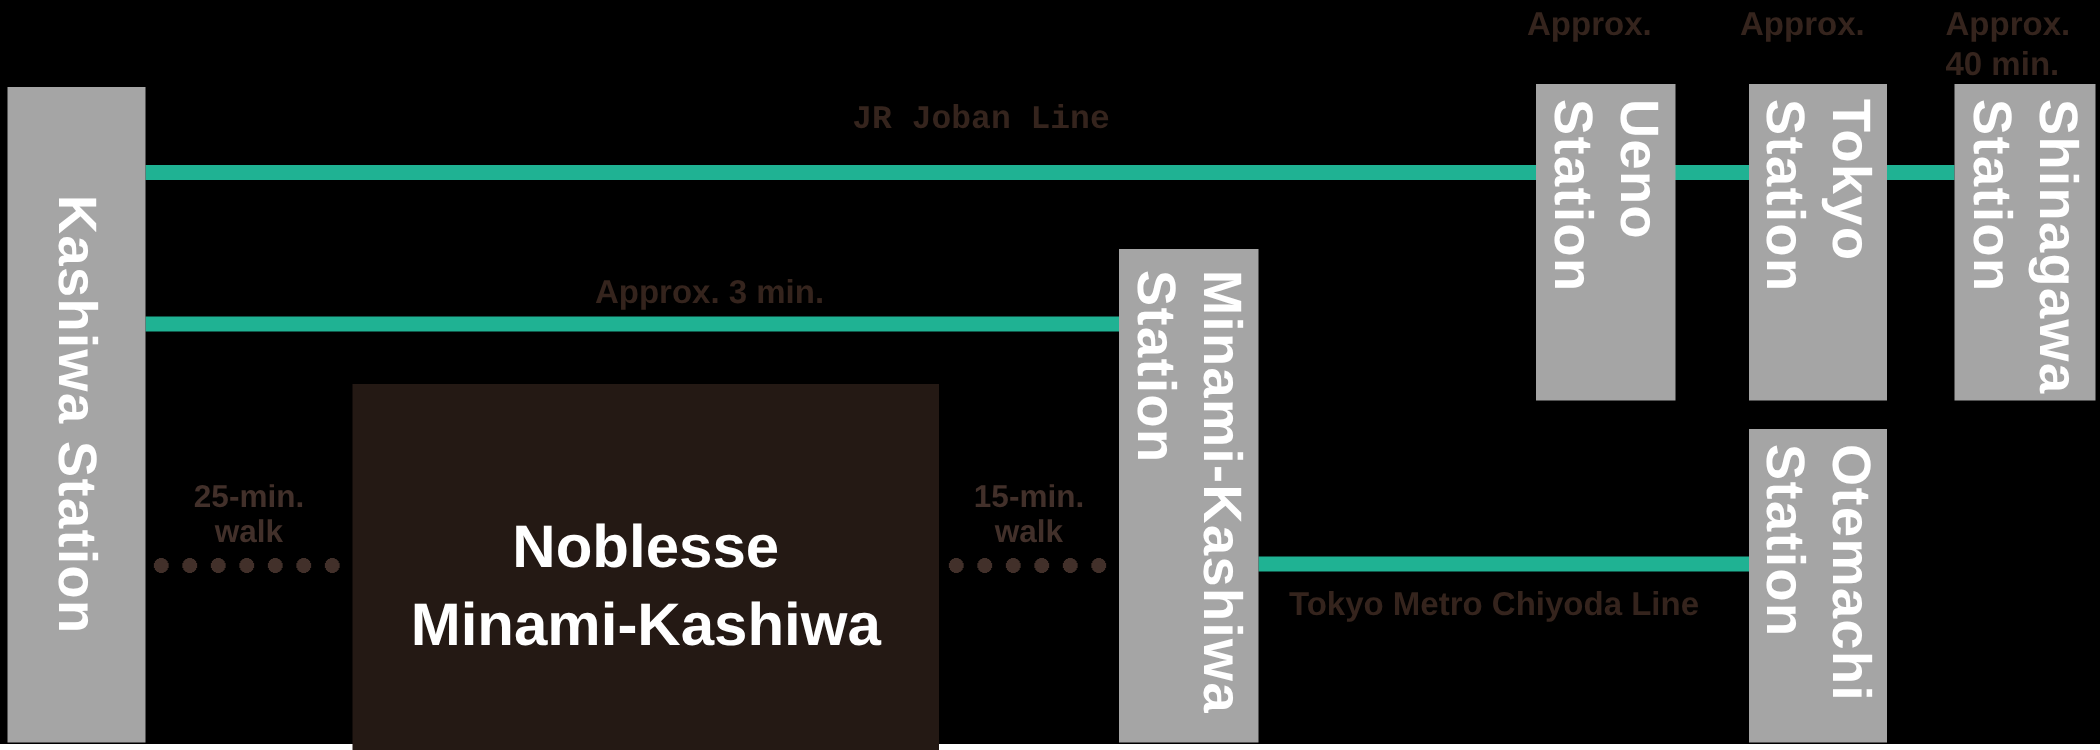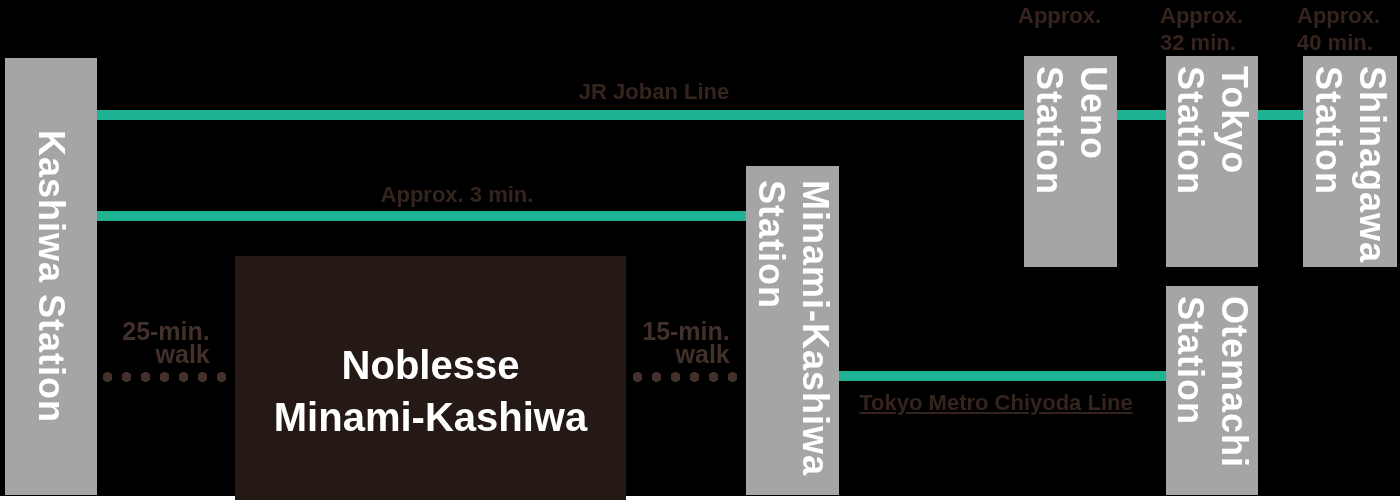--- a/index.html
+++ b/index.html
@@ -40,36 +40,36 @@
     position:absolute;left:235px;top:256px;width:391px;height:270px;
     background:var(--building-bg,#241914);color:#ffffff;
     display:flex;flex-direction:column;justify-content:center;align-items:center;
     text-align:center;font-size:40px;line-height:52px;z-index:2;
   }
   
   .rlabel{
     position:absolute;color:var(--label-brown,#35241d);font-size:22px;line-height:24px;
     white-space:nowrap;transform:translateX(-50%);z-index:2;
   }
-  .lbl-joban{left:654px;top:80px;}
-  .lbl-local{left:457px;top:183px;text-align:right;}
+  .lbl-joban{left:654px;top:68px;font-family:Liberation Mono, monospace;}
+  .lbl-local{left:473px;top:183px;text-align:right;}
   .lbl-chiyoda-top{left:1001px;top:341px;}
-  .lbl-chiyoda-bottom{left:996px;top:391px;text-decoration:underline;}
+  .lbl-chiyoda-bottom{left:996px;top:391px;}
   
   .tlabel{
     position:absolute;top:2px;color:var(--label-brown,#35241d);
     font-size:22px;line-height:27px;text-align:left;z-index:2;
   }
   .tl-ueno{left:1018px;width:105px;}
   .tl-tokyo{left:1160px;width:104px;}
   .tl-shinagawa{left:1297px;width:106px;}
   
   .wlabel{
     position:absolute;top:320px;color:var(--walk-dot,#42302a);
-    font-size:25px;line-height:23px;text-align:right;transform:translateX(-50%);z-index:2;
+    font-size:21px;line-height:23px;text-align:center;transform:translateX(-50%);z-index:2;
   }
   .wl-a{left:166px;}
   .wl-b{left:686px;}
 </style>
 </head>
 <body>
 
 <div class="stage">
   <div class="canvas"></div>
 
@@ -82,21 +82,20 @@
 
   <div class="rlabel lbl-joban">JR Joban Line</div>
   <div class="rlabel lbl-local">Approx. 3 min.</div>
   <div class="rlabel lbl-chiyoda-bottom">Tokyo Metro Chiyoda Line</div>
 
   <div class="tlabel tl-ueno">
     <div>Approx.</div>
   </div>
   <div class="tlabel tl-tokyo">
     <div>Approx.</div>
-    <div>32 min.</div>
   </div>
   <div class="tlabel tl-shinagawa">
     <div>Approx.</div>
     <div>40 min.</div>
   </div>
 
   <div class="wlabel wl-a">
     <div>25-min.</div>
     <div>walk</div>
   </div>

